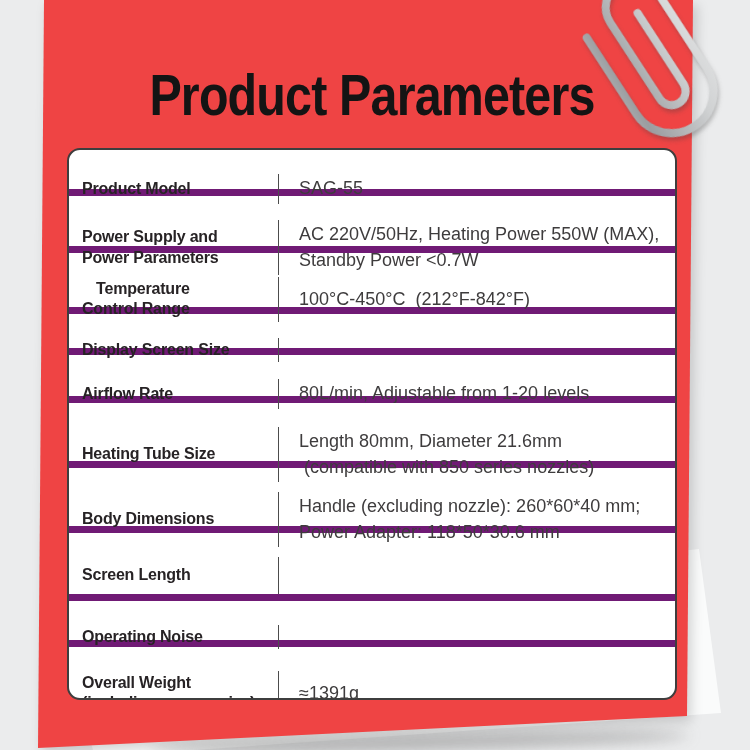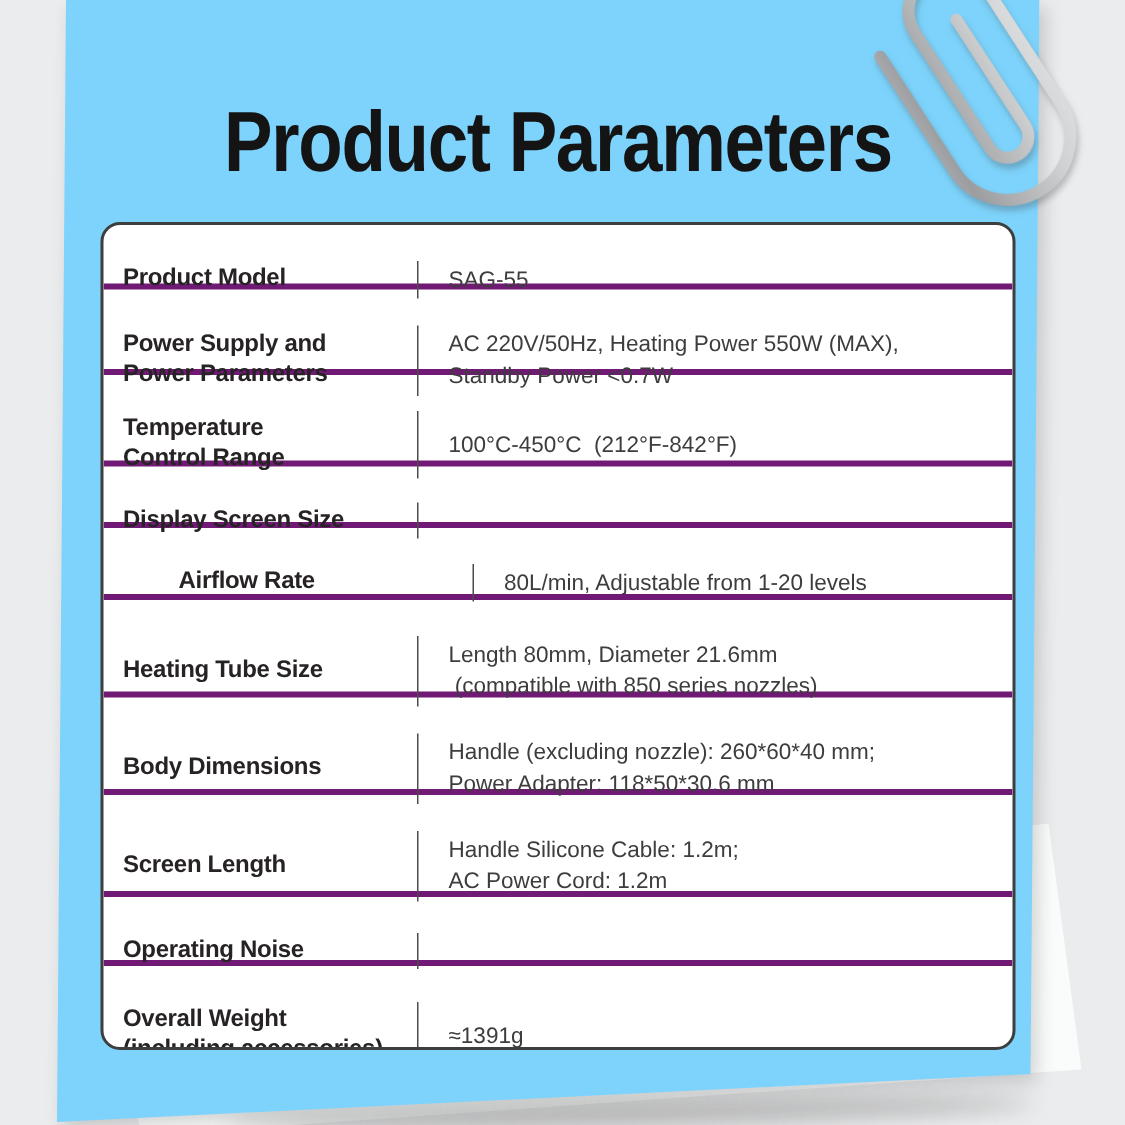--- a/index.html
+++ b/index.html
@@ -25,63 +25,63 @@
     border-radius:50%;
     transform:rotate(-1.6deg);
     filter:blur(7px);
   }
   .sheet-wrap{
     position:absolute;left:0;top:0;width:750px;height:750px;z-index:4;
     filter:drop-shadow(4px 5px 6px rgba(0,0,0,.16));
   }
   .sheet{
     position:absolute;left:0;top:0;width:750px;height:750px;
-    background:#7dd3fc;
+    background:#ef4444;
     clip-path:polygon(44px 0px,693px 0px,687px 716px,38px 748px);
   }
   .title{
     position:absolute;left:67px;top:62px;width:610px;margin:0;
     text-align:center;
     font-size:57px;font-weight:700;letter-spacing:-1px;
     color:#141414;
     transform:scaleX(.85);transform-origin:50% 50%;
     white-space:nowrap;
   }
   .spec-table{
     position:absolute;left:67px;top:148px;width:610px;height:552px;
     box-sizing:border-box;
     border:2px solid #3e3e3e;border-radius:13px;
     overflow:hidden;background:#fff;
   }
   .row{
     display:grid;grid-template-columns:210px 1fr;
     box-sizing:border-box;
   }
-  .row + .row{border-top:4px solid #701a75;}
+  .row + .row{border-top:7px solid #701a75;}
   .row:nth-of-type(1){height:39px;}
   .row:nth-of-type(2){height:57px;}
-  .row:nth-of-type(3){height:61px;}
+  .row:nth-of-type(3){height:61px;text-align:right;}
   .row:nth-of-type(4){height:41px;}
-  .row:nth-of-type(5){height:48px;padding-left:37px;}
+  .row:nth-of-type(5){height:48px;}
   .row:nth-of-type(6){height:65px;}
   .row:nth-of-type(7){height:65px;}
   .row:nth-of-type(8){height:68px;}
   .row:nth-of-type(9){height:46px;}
   .row:nth-of-type(10){height:58px;}
   .cell{display:flex;align-items:center;box-sizing:border-box;min-width:0;margin-top:24px;}
   .cell.label{
     border-right:1px solid #4c4c4c;
     padding:2px 8px 2px 13px;
     font-weight:700;font-size:16px;line-height:1.28;
     letter-spacing:-.2px;color:#272325;
     white-space:pre-line;
   }
   .cell.value{
     padding:2px 8px 2px 20px;
-    font-size:15px;line-height:1.42;color:#3e3c3d;
+    font-size:18px;line-height:1.42;color:#3e3c3d;
     white-space:pre-wrap;
   }
   .paperclip{
     position:absolute;left:566px;top:-26px;width:168px;height:168px;z-index:6;
     transform:rotate(12deg);
     filter:drop-shadow(2px 3px 2px rgba(60,60,60,.30));
     pointer-events:none;
   }
 </style>
 </head>
@@ -132,22 +132,20 @@
   </div>
 
   <div class="row">
     <div class="cell label">Body Dimensions</div>
     <div class="cell value">Handle (excluding nozzle): 260*60*40 mm;
 Power Adapter: 118*50*30.6 mm</div>
   </div>
 
   <div class="row">
     <div class="cell label">Screen Length</div>
-    <div class="cell value">Handle Silicone Cable: 1.2m;
-AC Power Cord: 1.2m</div>
   </div>
 
   <div class="row">
     <div class="cell label">Operating Noise</div>
   </div>
 
   <div class="row">
     <div class="cell label">Overall Weight
 (including accessories)</div>
     <div class="cell value">≈1391g</div>

